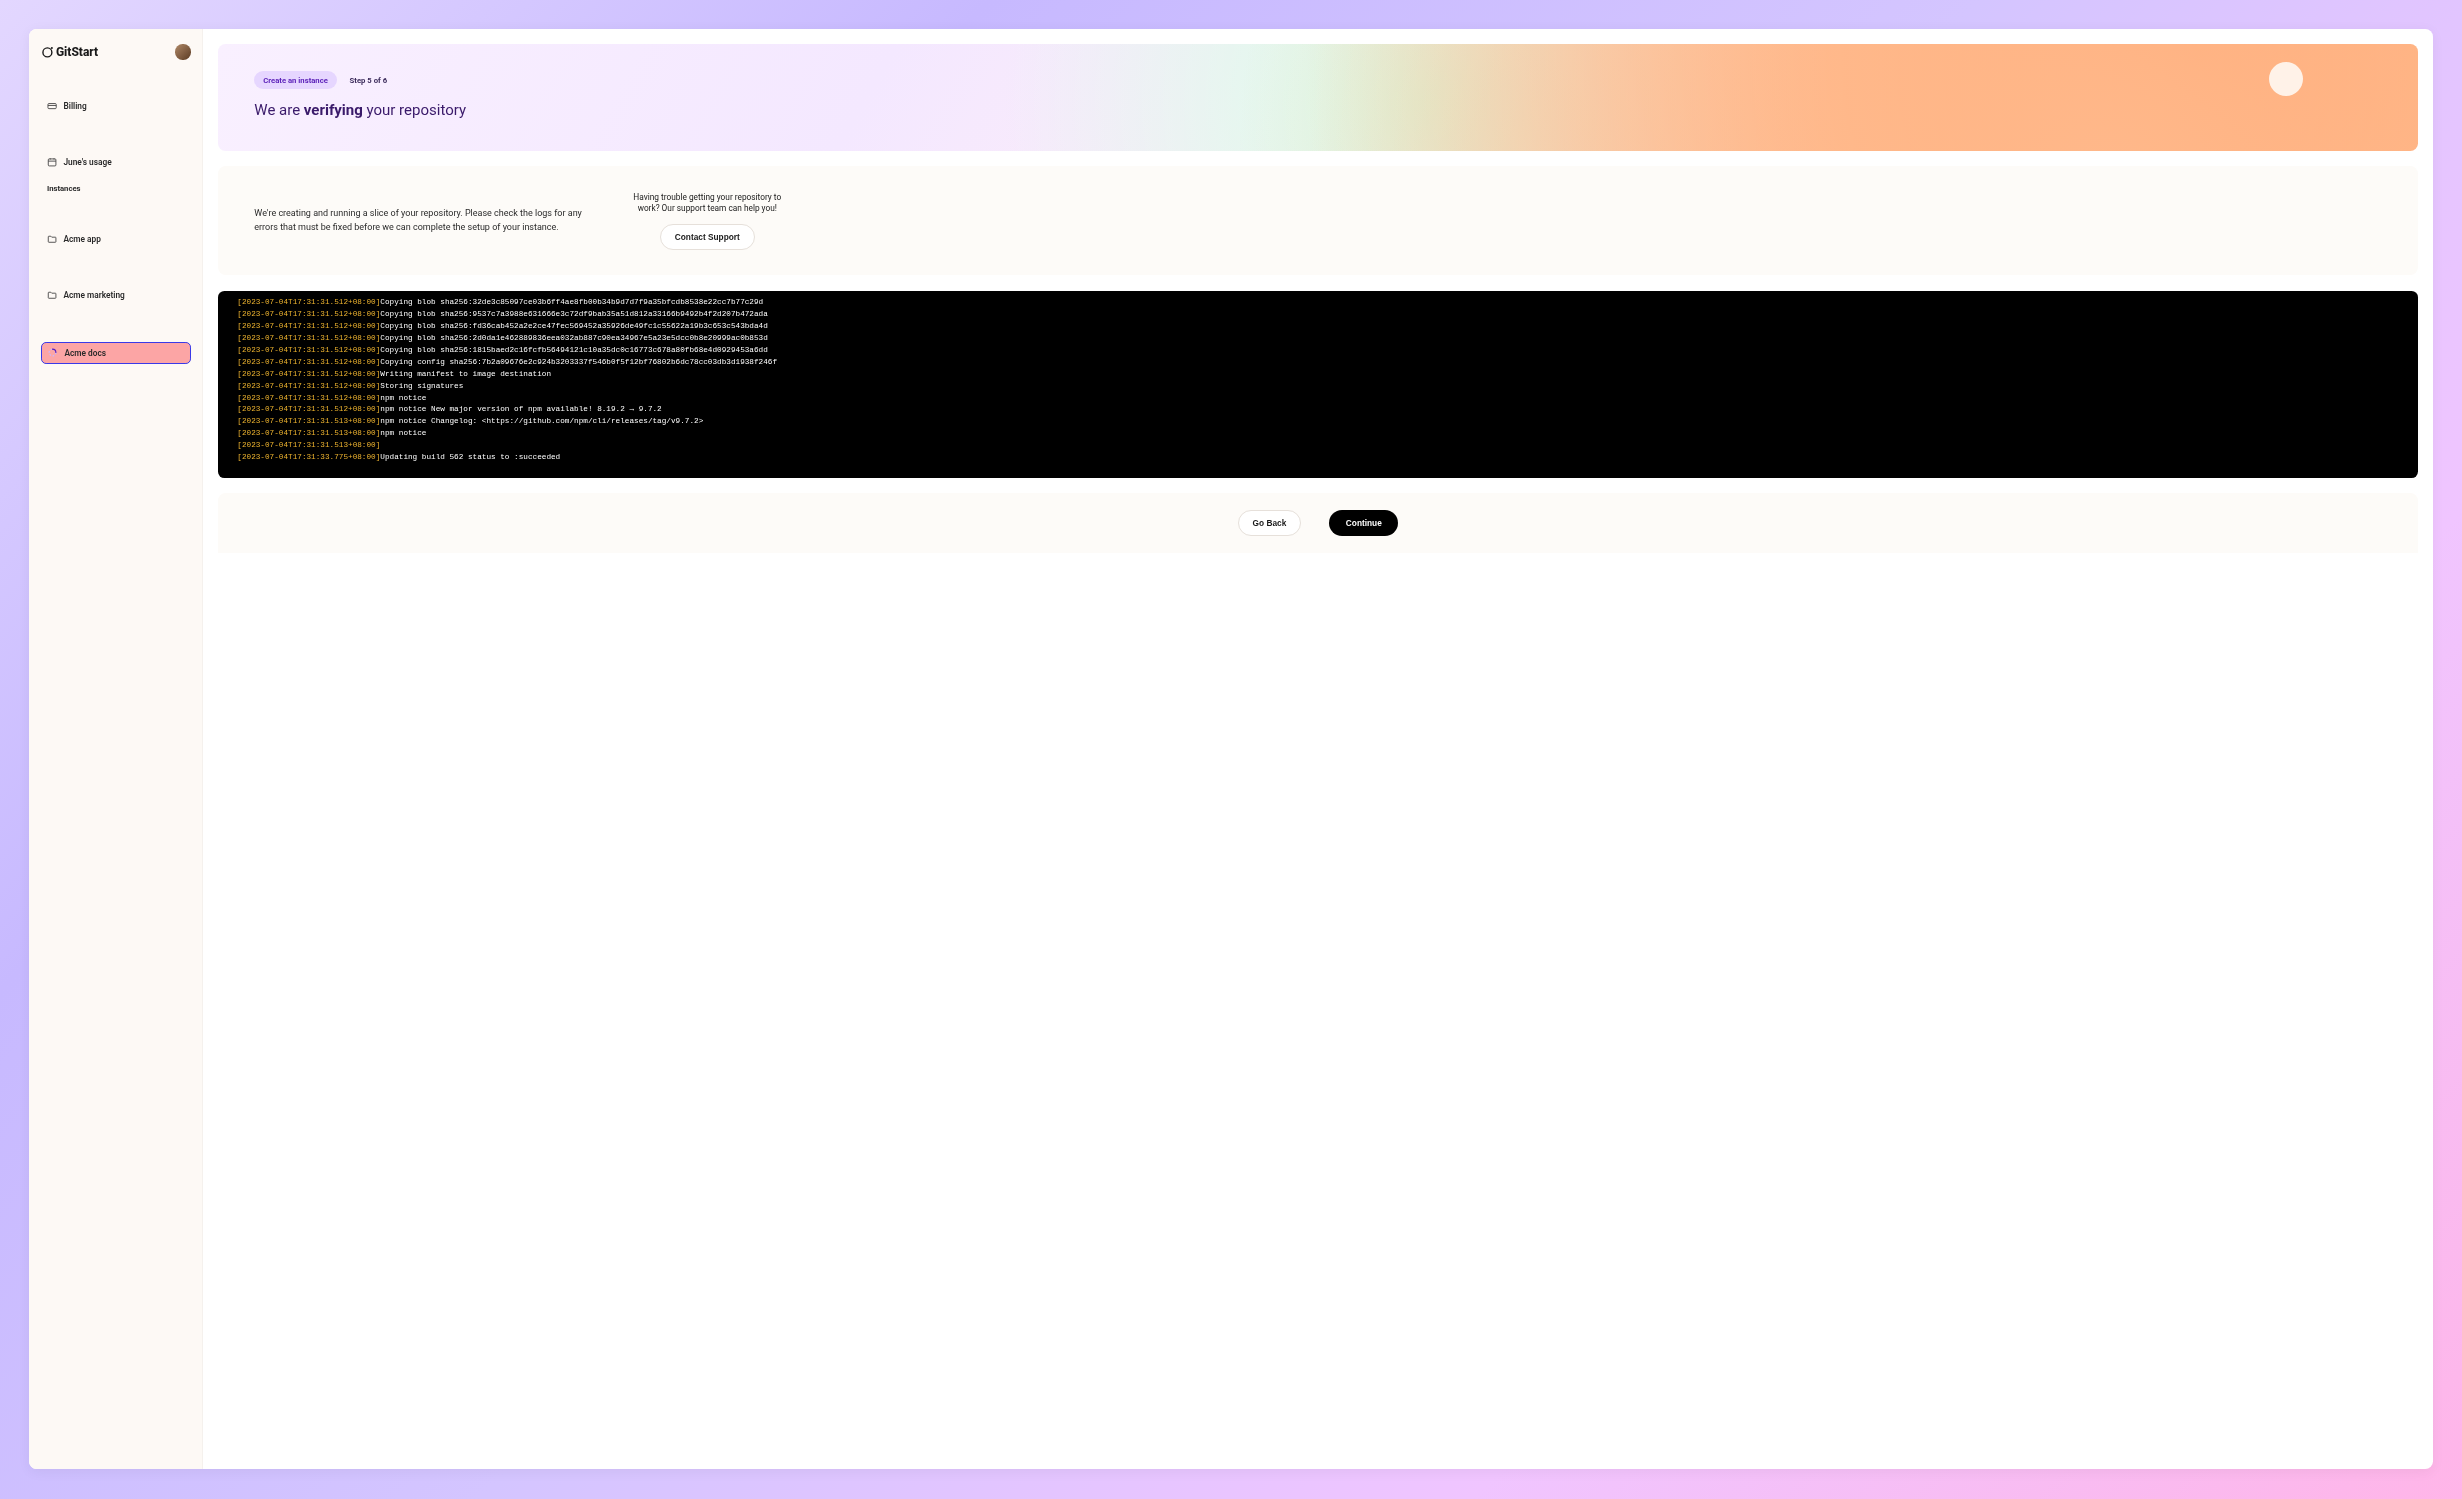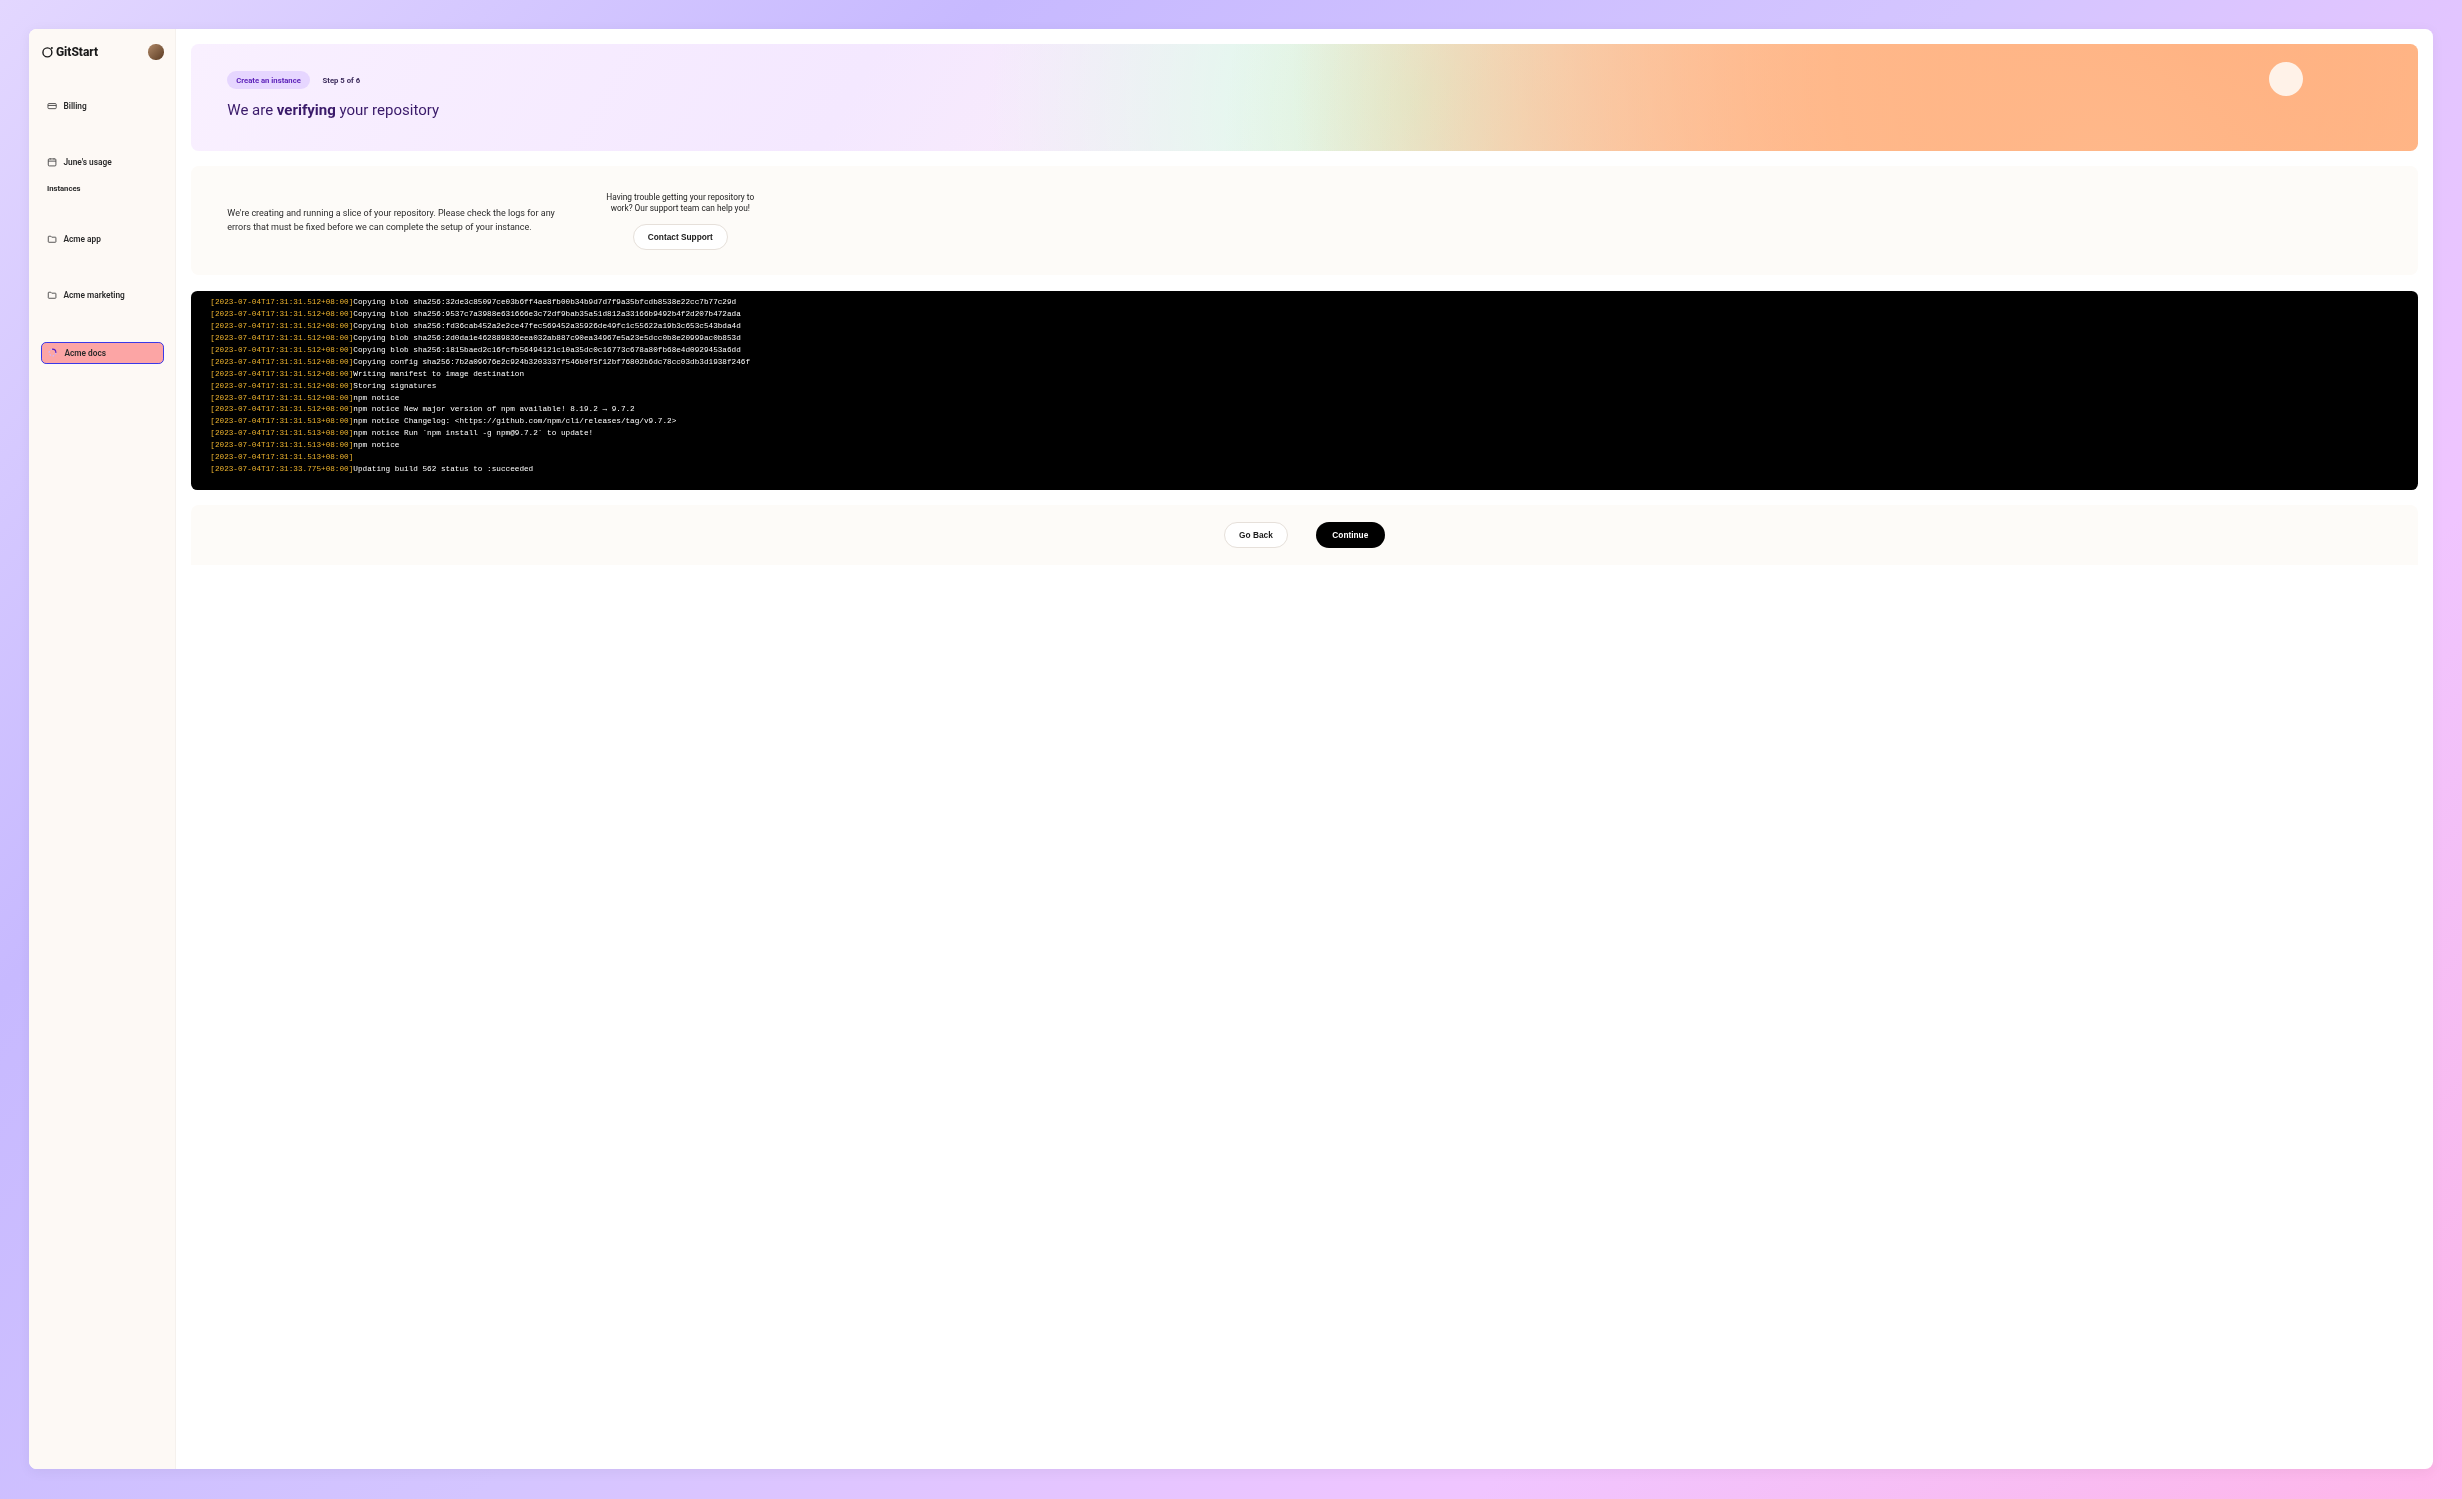--- a/index.html
+++ b/index.html
@@ -13,21 +13,21 @@
 }
 .app-window {
   background: #fff;
   border-radius: 7.7px;
   overflow: hidden;
   display: flex;
   height: calc(100vh - 59px);
   box-shadow: 0 2.6px 12.8px rgba(0,0,0,0.05);
 }
 .sidebar {
-  width: 147px;
+  width: 174px;
   background: #fdf9f5;
   flex-shrink: 0;
   padding: 15.3px 11.5px;
   border-right: 0.6px solid rgba(0,0,0,0.03);
 }
 .sidebar-header {
   display: flex;
   align-items: center;
   justify-content: space-between;
   margin-bottom: 12.8px;
@@ -299,21 +299,20 @@
         <div class="terminal-line"><span class="terminal-ts">[2023-07-04T17:31:31.512+08:00]</span><span>Copying blob sha256:9537c7a3988e631666e3c72df9bab35a51d812a33166b9492b4f2d207b472ada</span></div>
         <div class="terminal-line"><span class="terminal-ts">[2023-07-04T17:31:31.512+08:00]</span><span>Copying blob sha256:fd36cab452a2e2ce47fec569452a35926de49fc1c55622a19b3c653c543bda4d</span></div>
         <div class="terminal-line"><span class="terminal-ts">[2023-07-04T17:31:31.512+08:00]</span><span>Copying blob sha256:2d0da1e462889836eea032ab887c90ea34967e5a23e5dcc0b8e20999ac0b853d</span></div>
         <div class="terminal-line"><span class="terminal-ts">[2023-07-04T17:31:31.512+08:00]</span><span>Copying blob sha256:1815baed2c16fcfb56494121c10a35dc0c16773c678a80fb68e4d0929453a6dd</span></div>
         <div class="terminal-line"><span class="terminal-ts">[2023-07-04T17:31:31.512+08:00]</span><span>Copying config sha256:7b2a09676e2c924b3203337f546b0f5f12bf76802b6dc78cc03db3d1938f246f</span></div>
         <div class="terminal-line"><span class="terminal-ts">[2023-07-04T17:31:31.512+08:00]</span><span>Writing manifest to image destination</span></div>
         <div class="terminal-line"><span class="terminal-ts">[2023-07-04T17:31:31.512+08:00]</span><span>Storing signatures</span></div>
         <div class="terminal-line"><span class="terminal-ts">[2023-07-04T17:31:31.512+08:00]</span><span>npm notice</span></div>
         <div class="terminal-line"><span class="terminal-ts">[2023-07-04T17:31:31.512+08:00]</span><span>npm notice New major version of npm available! 8.19.2 → 9.7.2</span></div>
         <div class="terminal-line"><span class="terminal-ts">[2023-07-04T17:31:31.513+08:00]</span><span>npm notice Changelog: &lt;https://github.com/npm/cli/releases/tag/v9.7.2&gt;</span></div>
-        <div class="terminal-line"><span class="terminal-ts">[2023-07-04T17:31:31.513+08:00]</span><span>npm notice Run `npm install -g npm@9.7.2` to update!</span></div>
         <div class="terminal-line"><span class="terminal-ts">[2023-07-04T17:31:31.513+08:00]</span><span>npm notice</span></div>
         <div class="terminal-line"><span class="terminal-ts">[2023-07-04T17:31:31.513+08:00]</span><span></span></div>
         <div class="terminal-line"><span class="terminal-ts">[2023-07-04T17:31:33.775+08:00]</span><span>Updating build 562 status to :succeeded</span></div>
       </section>
 
     <section class="footer-row">
       <button class="btn btn-outline">Go Back</button>
       <button class="btn btn-dark">Continue</button>
     </section>
 

